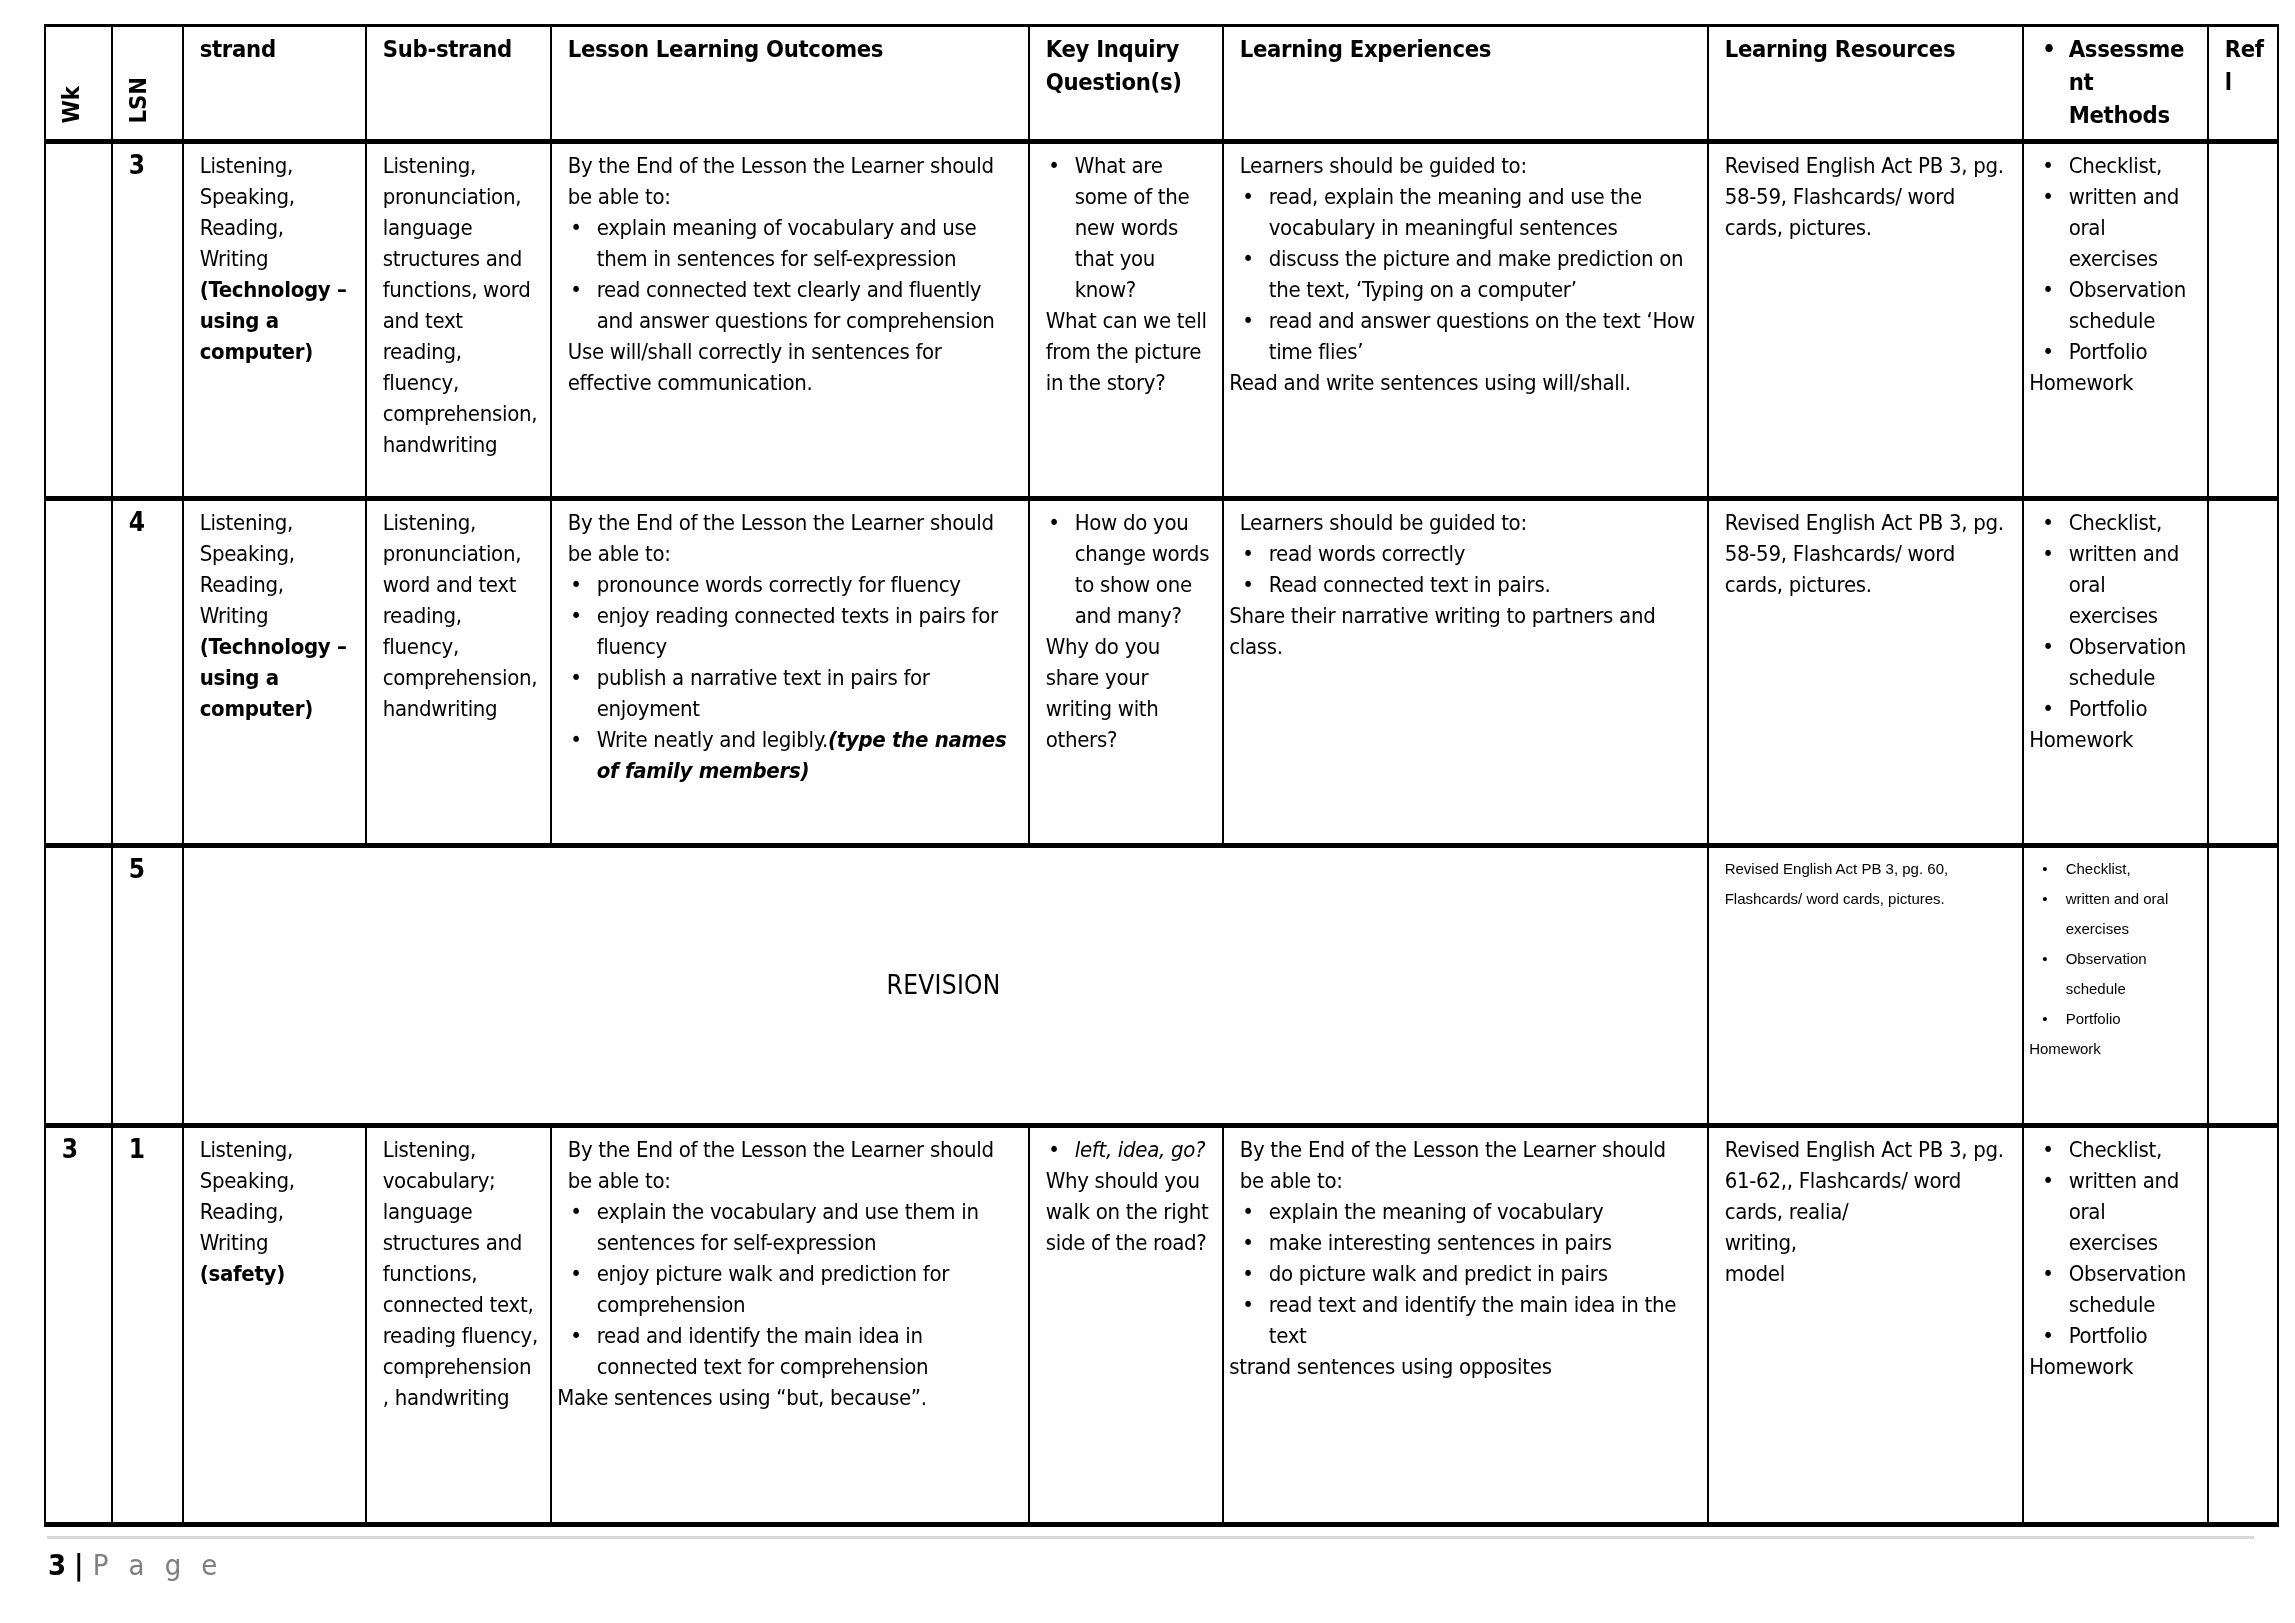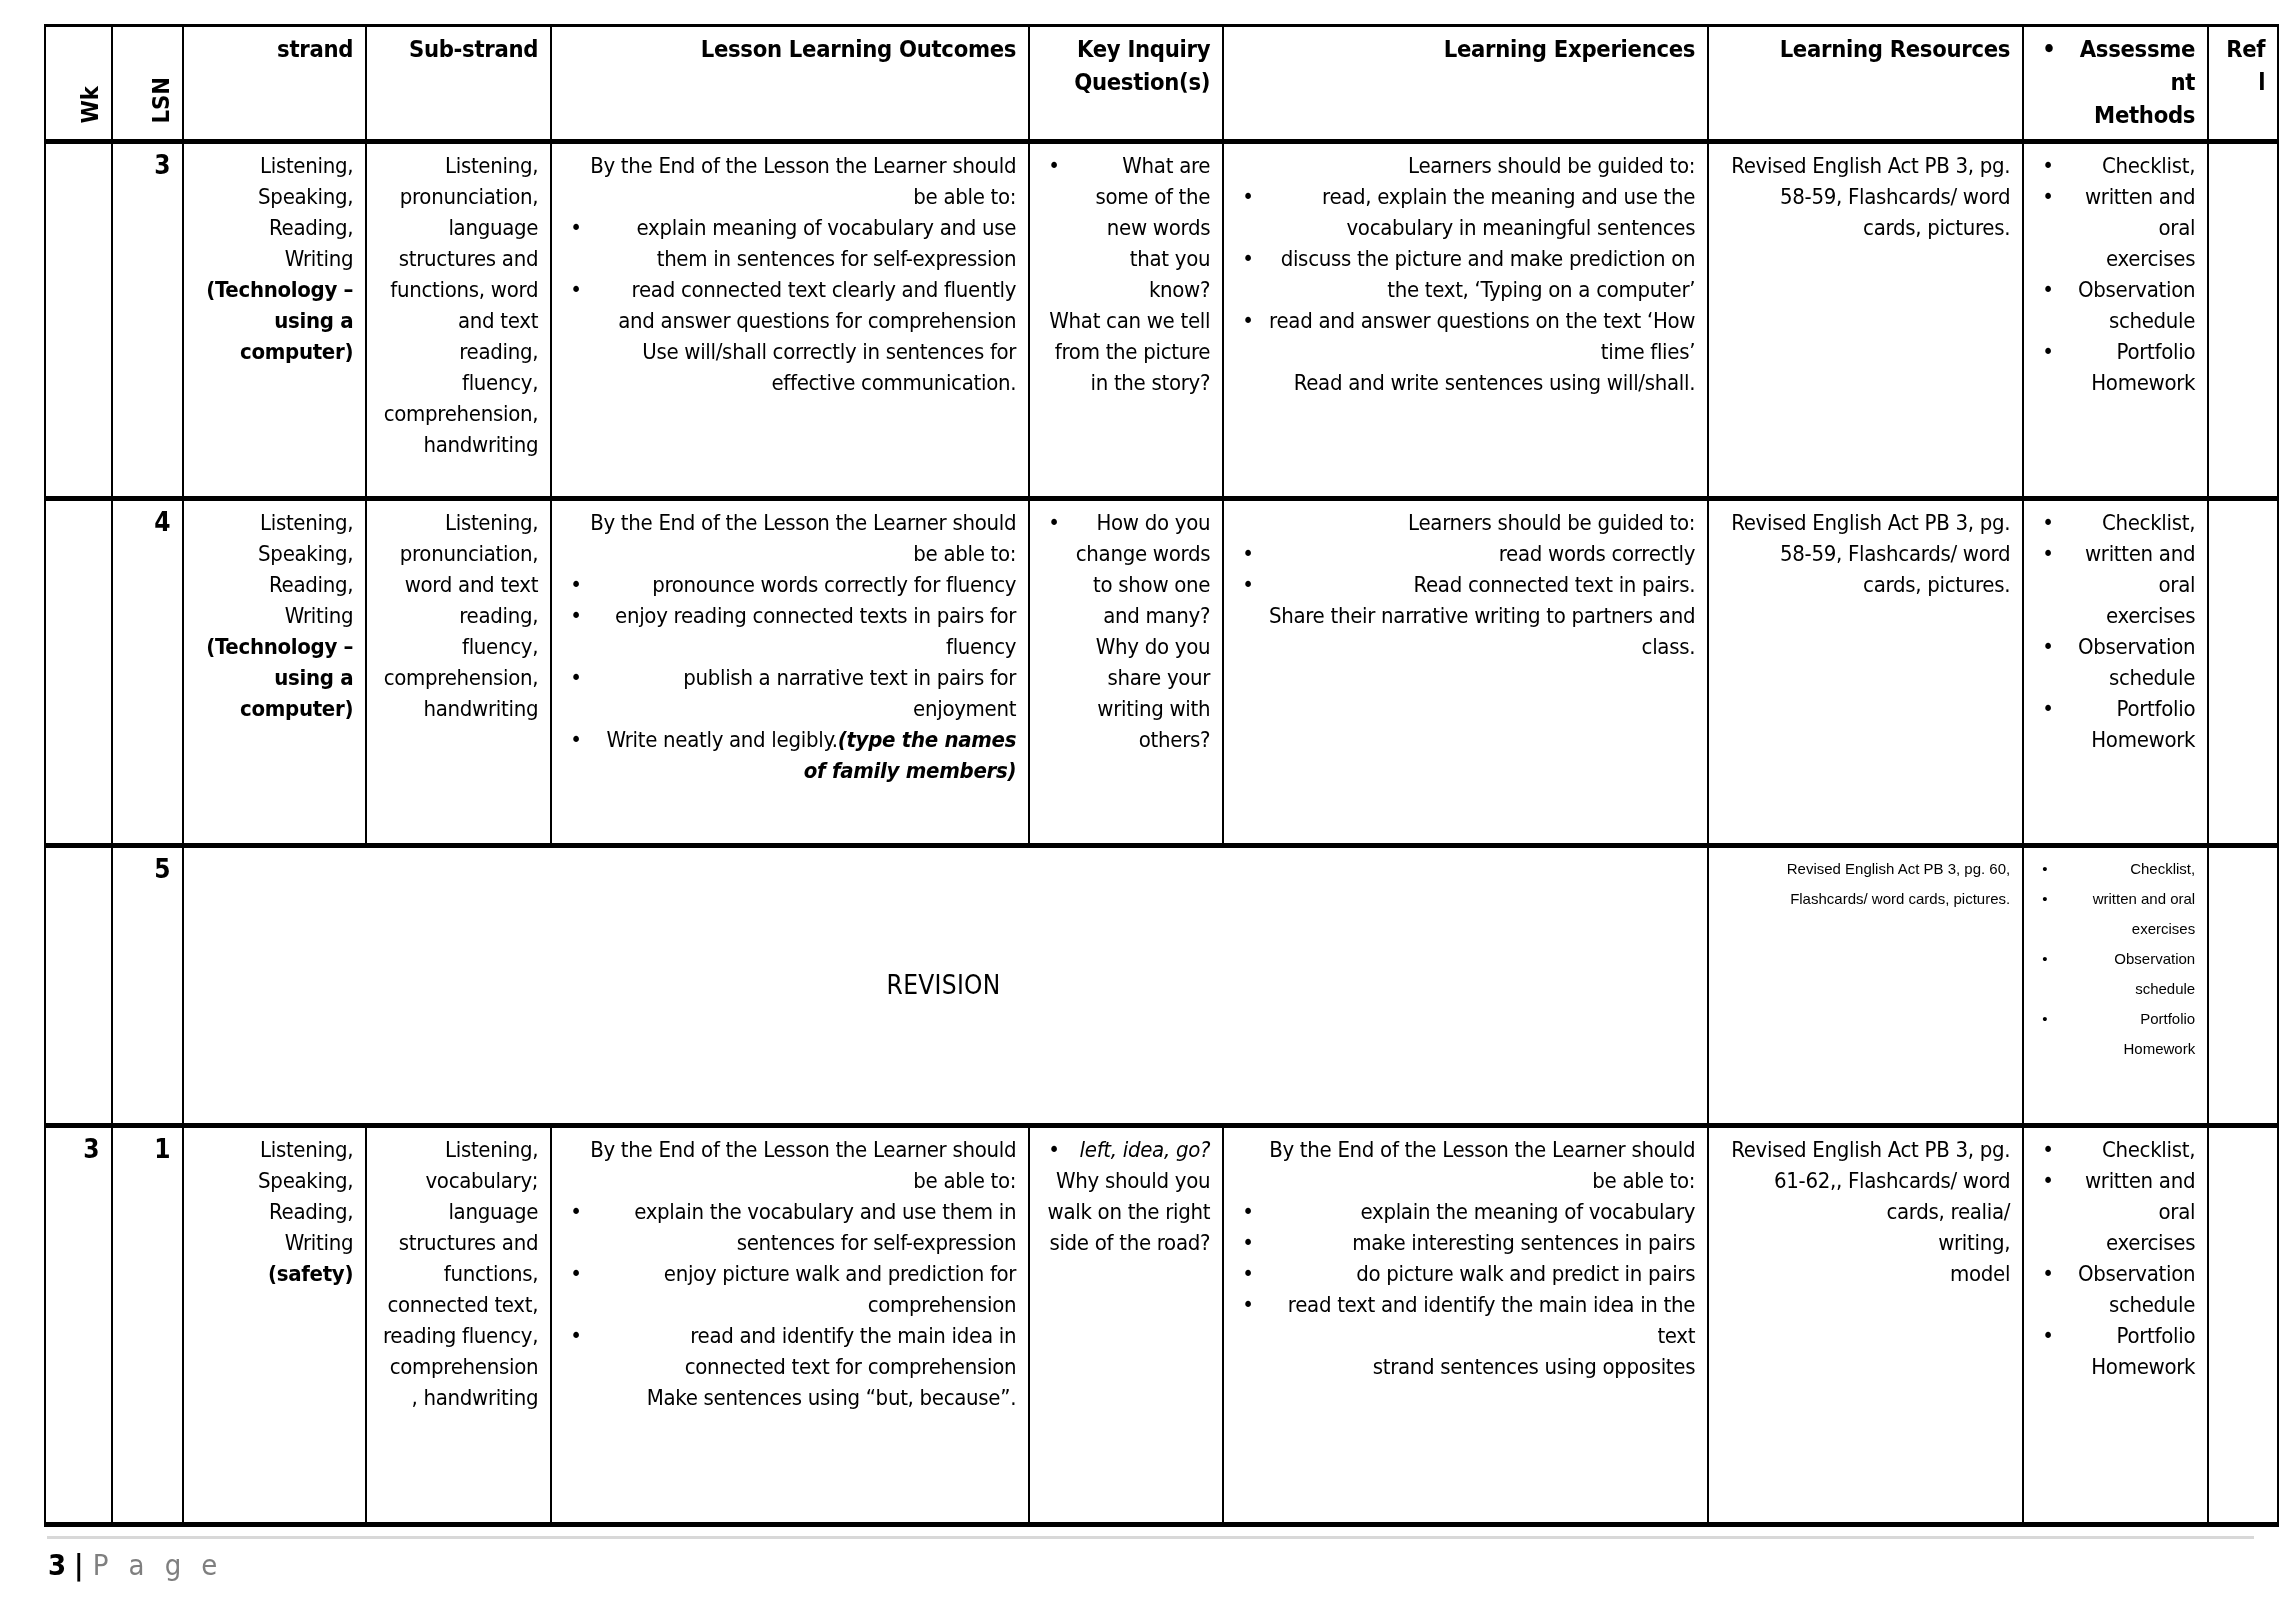--- a/index.html
+++ b/index.html
@@ -22,21 +22,21 @@
     border-top-width:3.9px;
     border-bottom-width:5.2px;
   }
   th,td{
     border:2px solid #000;
     vertical-align:top;
     padding:6.5px 11.8px 6.5px 15.7px;
     font-size:22px;
     line-height:31px;
     font-weight:normal;
-    text-align:right;
+    text-align:left;
     word-wrap:break-word;
   }
   thead th{border-bottom-width:5.9px;}
   tbody td{border-bottom-width:5.2px;}
   thead th{
     font-weight:bold;
     font-size:23.6px;
     line-height:33px;
   }
   th.vhdr{vertical-align:bottom;padding:3.9px 3.9px 6.5px 9.2px;}

